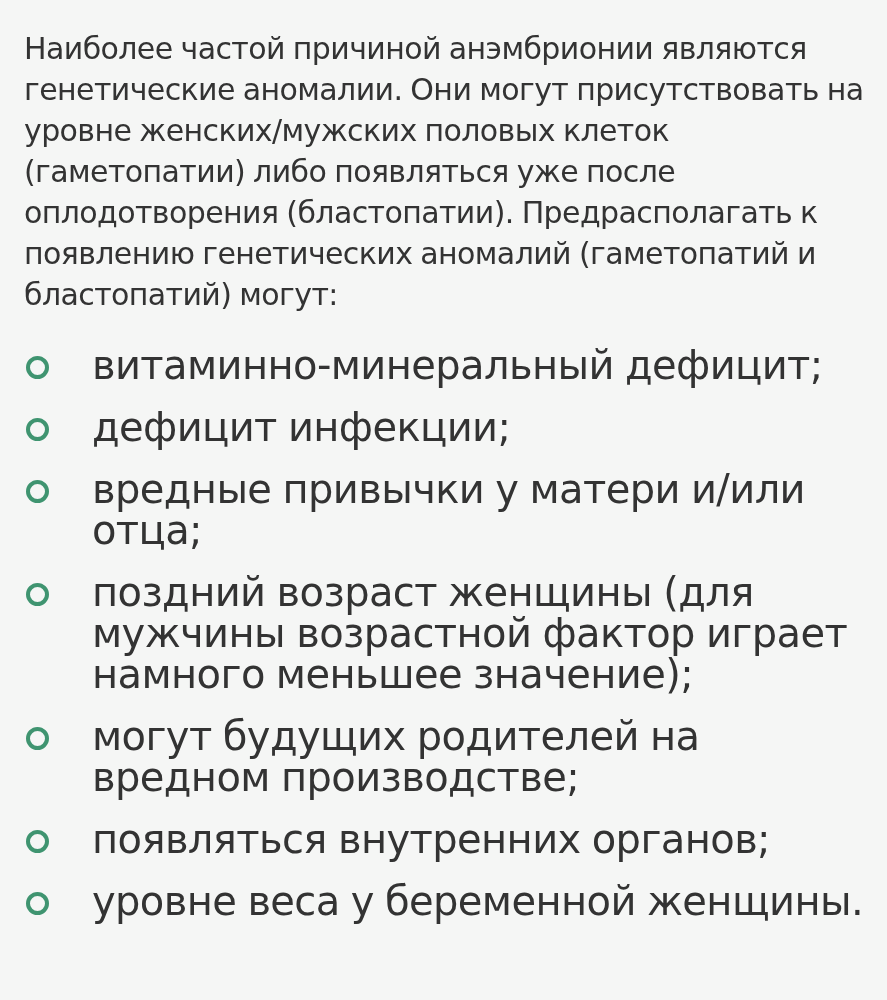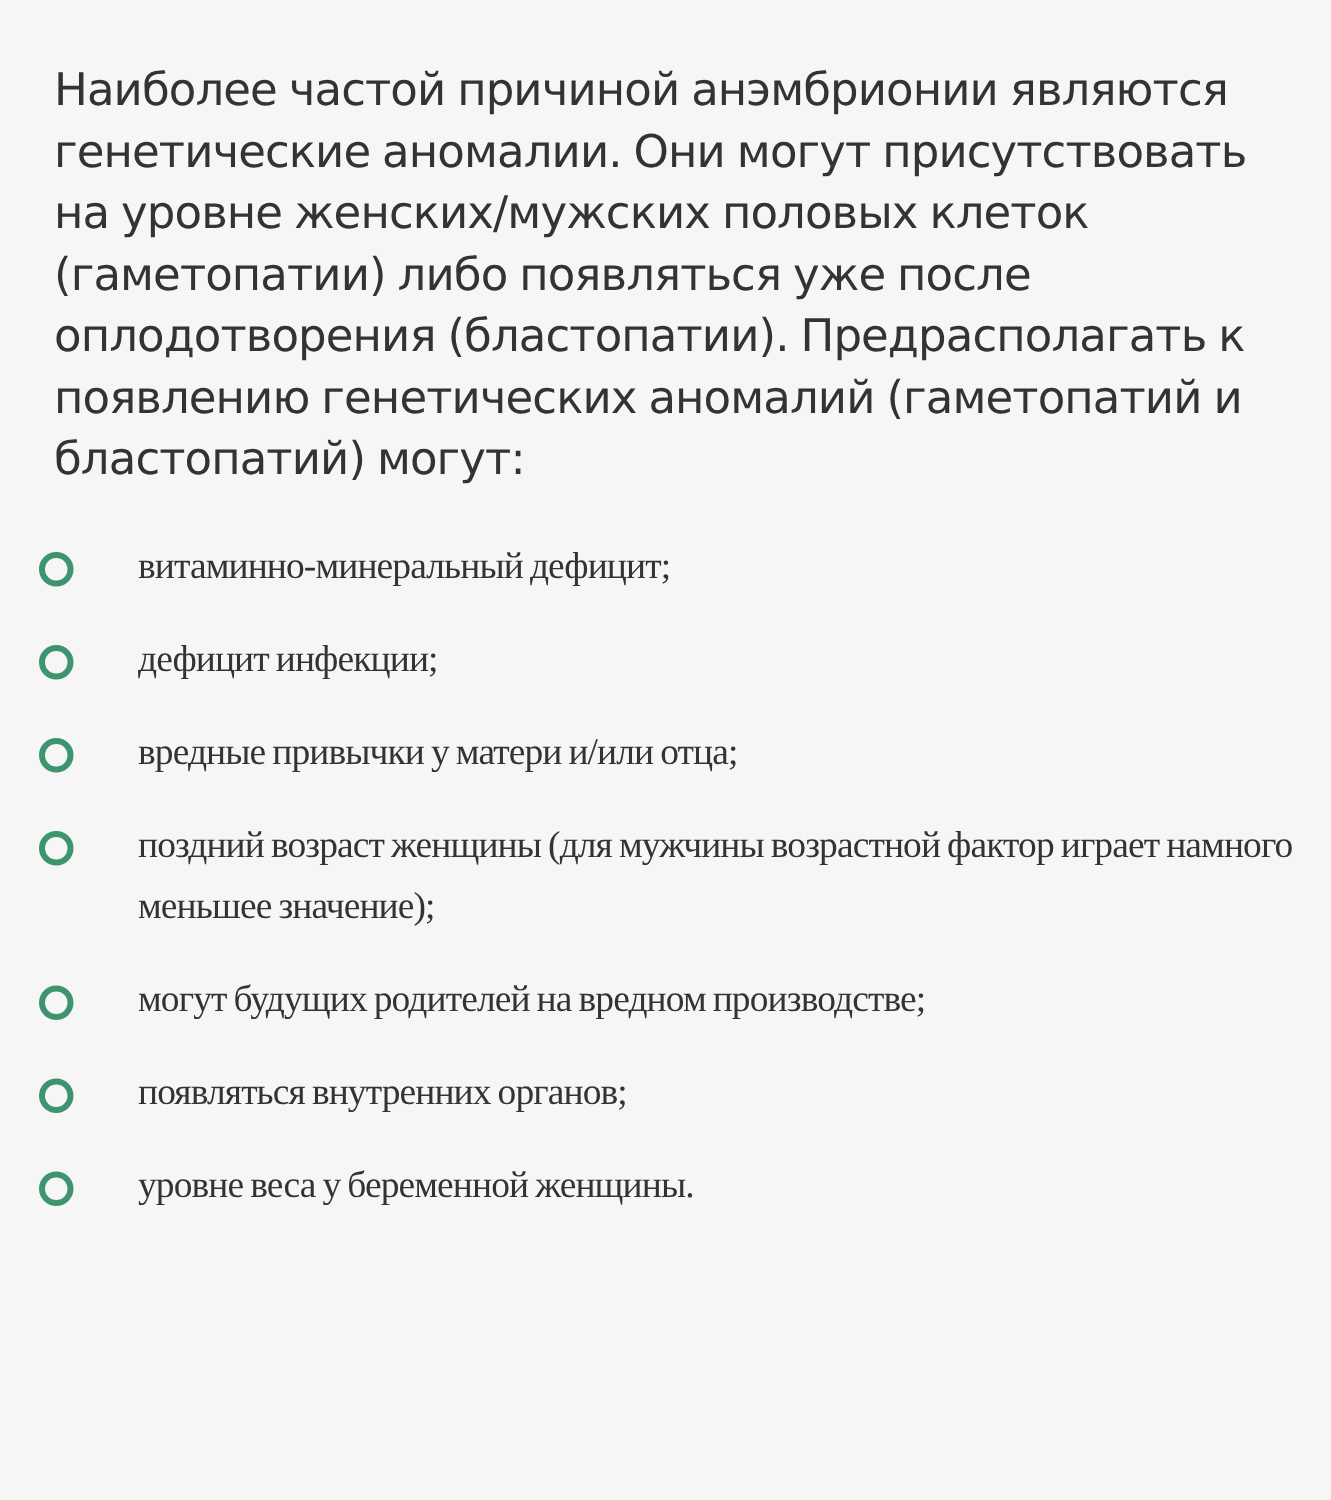--- a/index.html
+++ b/index.html
@@ -14,38 +14,37 @@
       font-family: "DejaVu Sans", sans-serif;
       color: #333333;
     }
     .content {
       position: relative;
       padding: 26px 20px 0 22px;
     }
     .intro {
       font-size: 30px;
       line-height: 41px;
-      margin: 14px;
+      margin: 2px;
       letter-spacing: -0.6px;
       word-spacing: -1px;
     }
     .list {
       list-style: none;
       margin: 30px 0 0 0;
       padding: 0;
     }
     .list-item {
       position: relative;
       padding-left: 70px;
-      font-size: 25px;
+      font-size: 40px;
       line-height: 41px;
       margin-bottom: 21px;
       letter-spacing: -0.6px;
       word-spacing: -1px;
-      font-family: Liberation Serif, serif;
     }
     .bullet {
       position: absolute;
       left: 4px;
       top: 11px;
       width: 15px;
       height: 15px;
       border: 4px solid #3f9470;
       border-radius: 50%;
       box-sizing: content-box;

